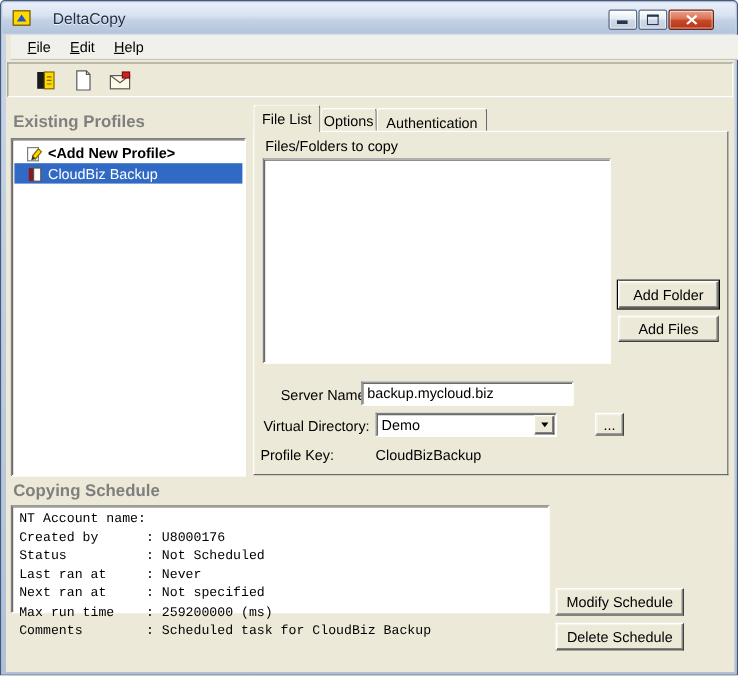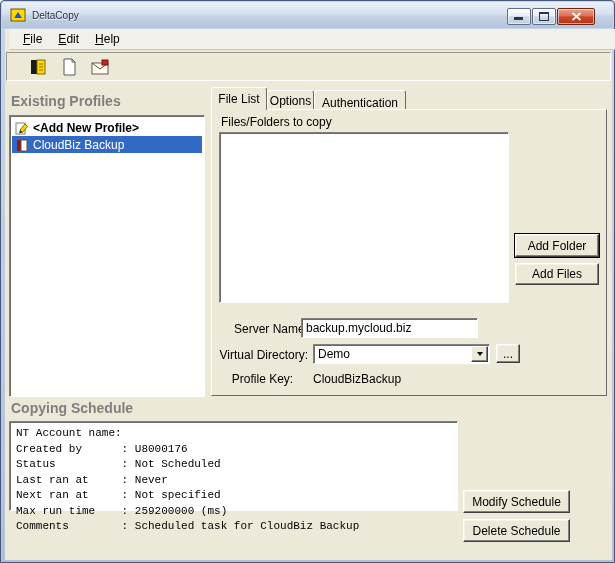--- a/index.html
+++ b/index.html
@@ -8,21 +8,21 @@
 
   .window{position:absolute;left:0;top:0;width:615px;height:563px;
     background:linear-gradient(#c9d6e8,#b0c1d7);
     border:1px solid #45597c;border-radius:4px 4px 0 0;box-sizing:border-box;}
 
   
   .titlebar{position:absolute;left:1px;top:1px;width:611px;height:26px;
     display:flex;align-items:center;padding-left:8px;box-sizing:border-box;
     border-radius:3px 3px 0 0;
     background:linear-gradient(#eaf0f9,#d8e2f0 42%,#c3d1e4 58%,#b3c4da);}
-  .title-text{font-size:10px;color:#1d2b43;margin-left:6px;
+  .title-text{font-size:13px;color:#1d2b43;margin-left:18px;
     text-shadow:0 1px 0 rgba(255,255,255,.8);}
   .win-controls{position:absolute;top:7px;left:506px;display:flex;gap:1px;z-index:10;}
   .wbtn{width:24px;height:17px;border:1px solid #5e6e88;border-radius:2px;
     display:flex;align-items:center;justify-content:center;box-sizing:border-box;
     background:linear-gradient(#ffffff,#e6ecf4 45%,#cfd9e7 52%,#c3cfdf);
     box-shadow:inset 0 0 0 1px rgba(255,255,255,.55);}
   .wbtn.close{width:38px;border-color:#6e2413;
     background:linear-gradient(#eba28d,#dd7257 45%,#c94a2b 52%,#b23418);}
 
   
@@ -44,59 +44,59 @@
   #hdr-schedule{left:10px;top:399px;}
 
   .sunken{background:#fff;box-sizing:border-box;
     border-top:1px solid #808080;border-left:1px solid #808080;
     border-bottom:1px solid #ffffff;border-right:1px solid #ffffff;
     box-shadow:inset 1px 1px 0 #6a6a6a;}
 
   .profiles-list{position:absolute;left:8px;top:114px;width:196px;height:282px;
     padding-top:3px;z-index:4;}
   .profile-item{height:17px;display:flex;align-items:center;gap:4px;
-    padding-left:3px;font-size:12px;margin:0 2px;}
+    padding-left:10px;font-size:12px;margin:0 2px;}
   .profile-item.bold{font-weight:bold;}
   .profile-item.selected{background:#316ac5;color:#fff;}
 
   .tab{position:absolute;font-size:12px;display:flex;align-items:center;justify-content:center;
     background:#ece9d8;box-sizing:border-box;border-radius:3px 3px 0 0;
     border-top:1px solid #fff;border-left:1px solid #fff;border-right:1px solid #696969;}
   .tab.active{left:210px;top:86px;width:56px;height:23px;z-index:3;}
   .tab.t2{left:266px;top:89px;width:47px;height:20px;z-index:1;}
   .tab.t3{left:313px;top:89px;width:92px;height:24px;z-index:1;}
 
   .tab-panel{position:absolute;left:210px;top:108px;width:396px;height:287px;
     background:#ece9d8;box-sizing:border-box;z-index:2;
     border:1px solid;border-color:#ffffff #696969 #696969 #ffffff;}
 
   .lbl{position:absolute;font-size:12px;color:#000;z-index:4;}
   #lbl-files{left:220px;top:114px;}
   #lbl-server{left:216px;top:321px;width:91px;text-align:right;}
   #lbl-vdir{left:213px;top:347px;width:94px;text-align:right;}
-  #lbl-pkey{left:216px;top:371px;width:91px;text-align:center;}
+  #lbl-pkey{left:216px;top:371px;width:91px;text-align:left;}
   #val-pkey{left:312px;top:371px;}
 
   #files-listbox{position:absolute;left:218px;top:131px;width:290px;height:171px;z-index:4;}
 
   .btn{position:absolute;font-size:12px;color:#000;background:#ece9d8;box-sizing:border-box;
     display:flex;align-items:center;justify-content:center;z-index:4;cursor:default;
     border:1px solid;border-color:#ffffff #404040 #404040 #ffffff;
     box-shadow:inset -1px -1px 0 #808080, inset 1px 1px 0 #f5f3ea;}
   .btn.default{box-shadow:0 0 0 1px #000, inset -1px -1px 0 #808080, inset 1px 1px 0 #f5f3ea;}
   #btn-add-folder{left:514px;top:233px;width:84px;height:23px;}
   #btn-add-files{left:514px;top:262px;width:84px;height:22px;}
   #btn-browse{left:495px;top:343px;width:24px;height:19px;}
   #btn-modify{left:462px;top:489px;width:107px;height:23px;}
   #btn-delete{left:462px;top:518px;width:107px;height:23px;}
 
   #input-server{position:absolute;left:300px;top:317px;width:177px;height:20px;z-index:4;
     font:12px "Liberation Sans",sans-serif;padding:0 4px;outline:none;}
 
-  .combo{position:absolute;left:312px;top:343px;width:177px;height:20px;z-index:4;}
+  .combo{position:absolute;left:312px;top:343px;width:151px;height:20px;z-index:4;}
   .combo-text{position:absolute;left:4px;top:2px;font-size:12px;}
   .combo-arrow-btn{position:absolute;right:1px;top:1px;width:17px;height:16px;
     background:#ece9d8;border:1px solid;border-color:#fff #404040 #404040 #fff;
     box-shadow:inset -1px -1px 0 #808080;display:flex;align-items:center;justify-content:center;box-sizing:border-box;}
   .down-arrow{width:0;height:0;border-left:3px solid transparent;border-right:3px solid transparent;
     border-top:4px solid #000;}
 
   #schedule-box{position:absolute;left:8px;top:420px;width:449px;height:90px;z-index:4;}
   #schedule-text{font-family:"Liberation Mono","DejaVu Sans Mono",monospace;
     font-size:11px;line-height:15.5px;white-space:pre;padding:4px 6px;color:#000;}

